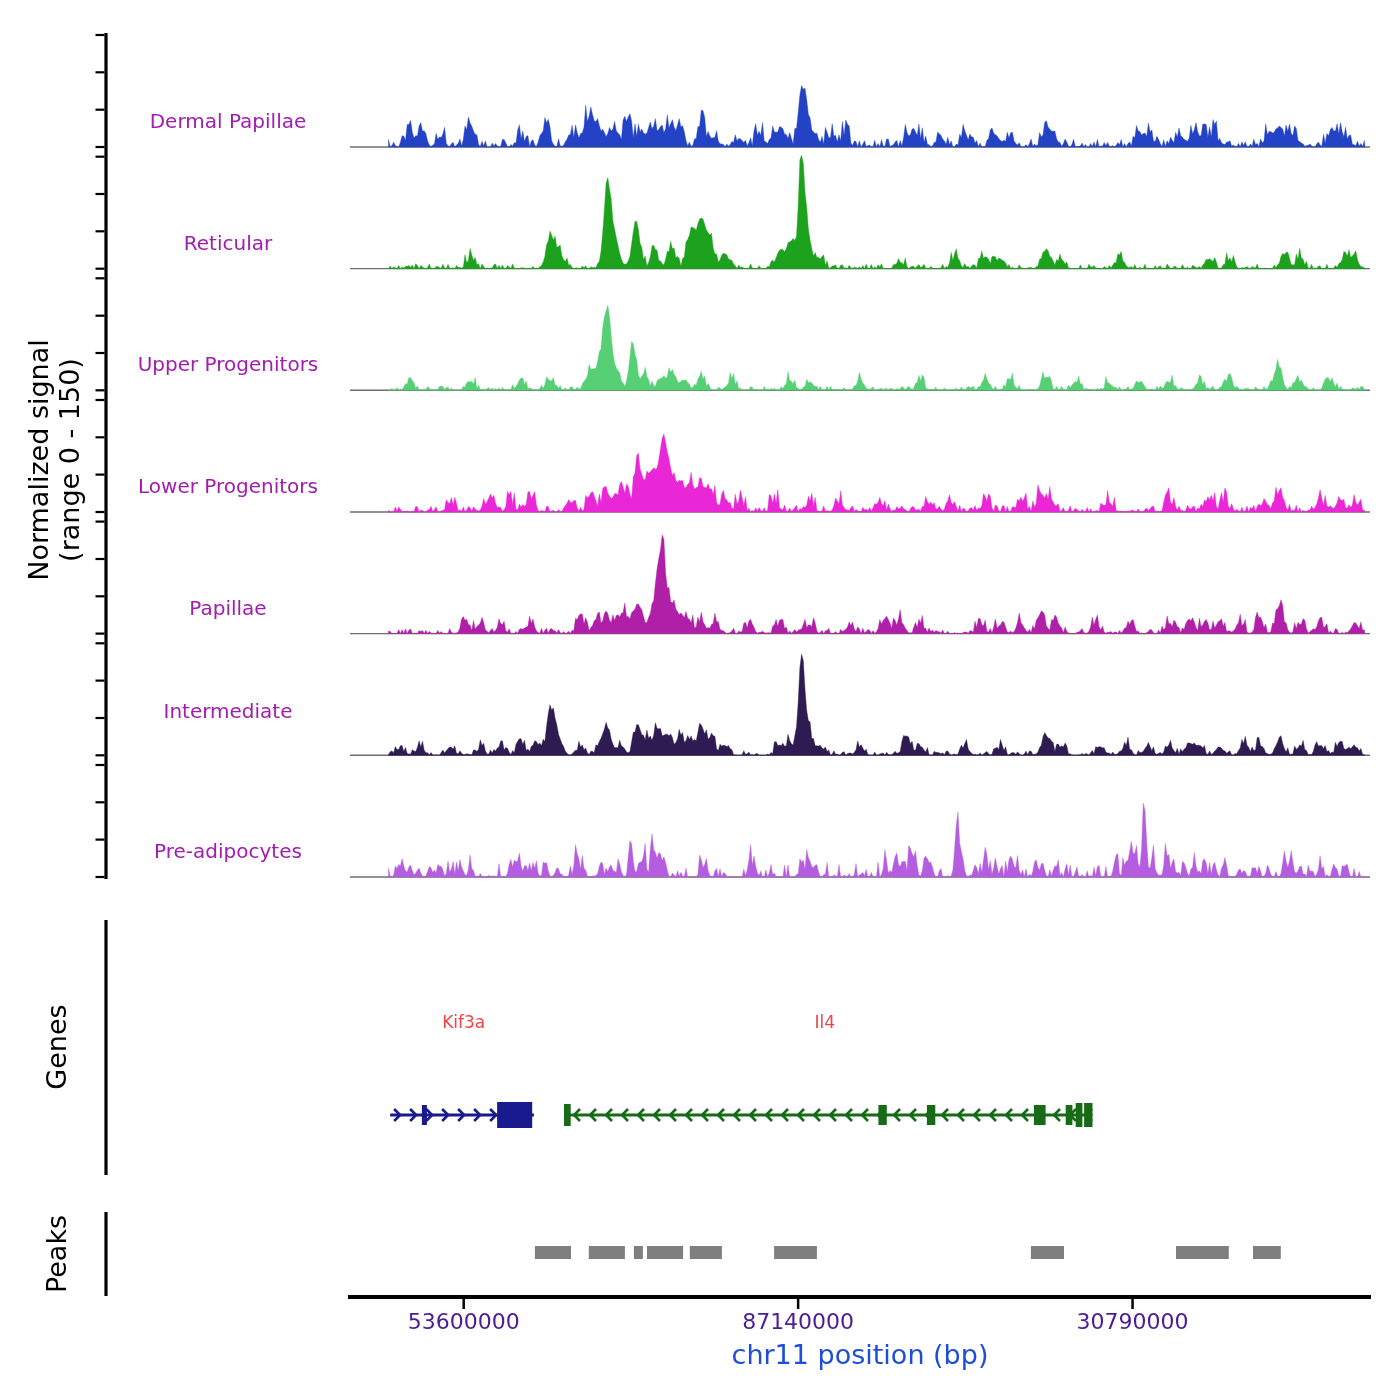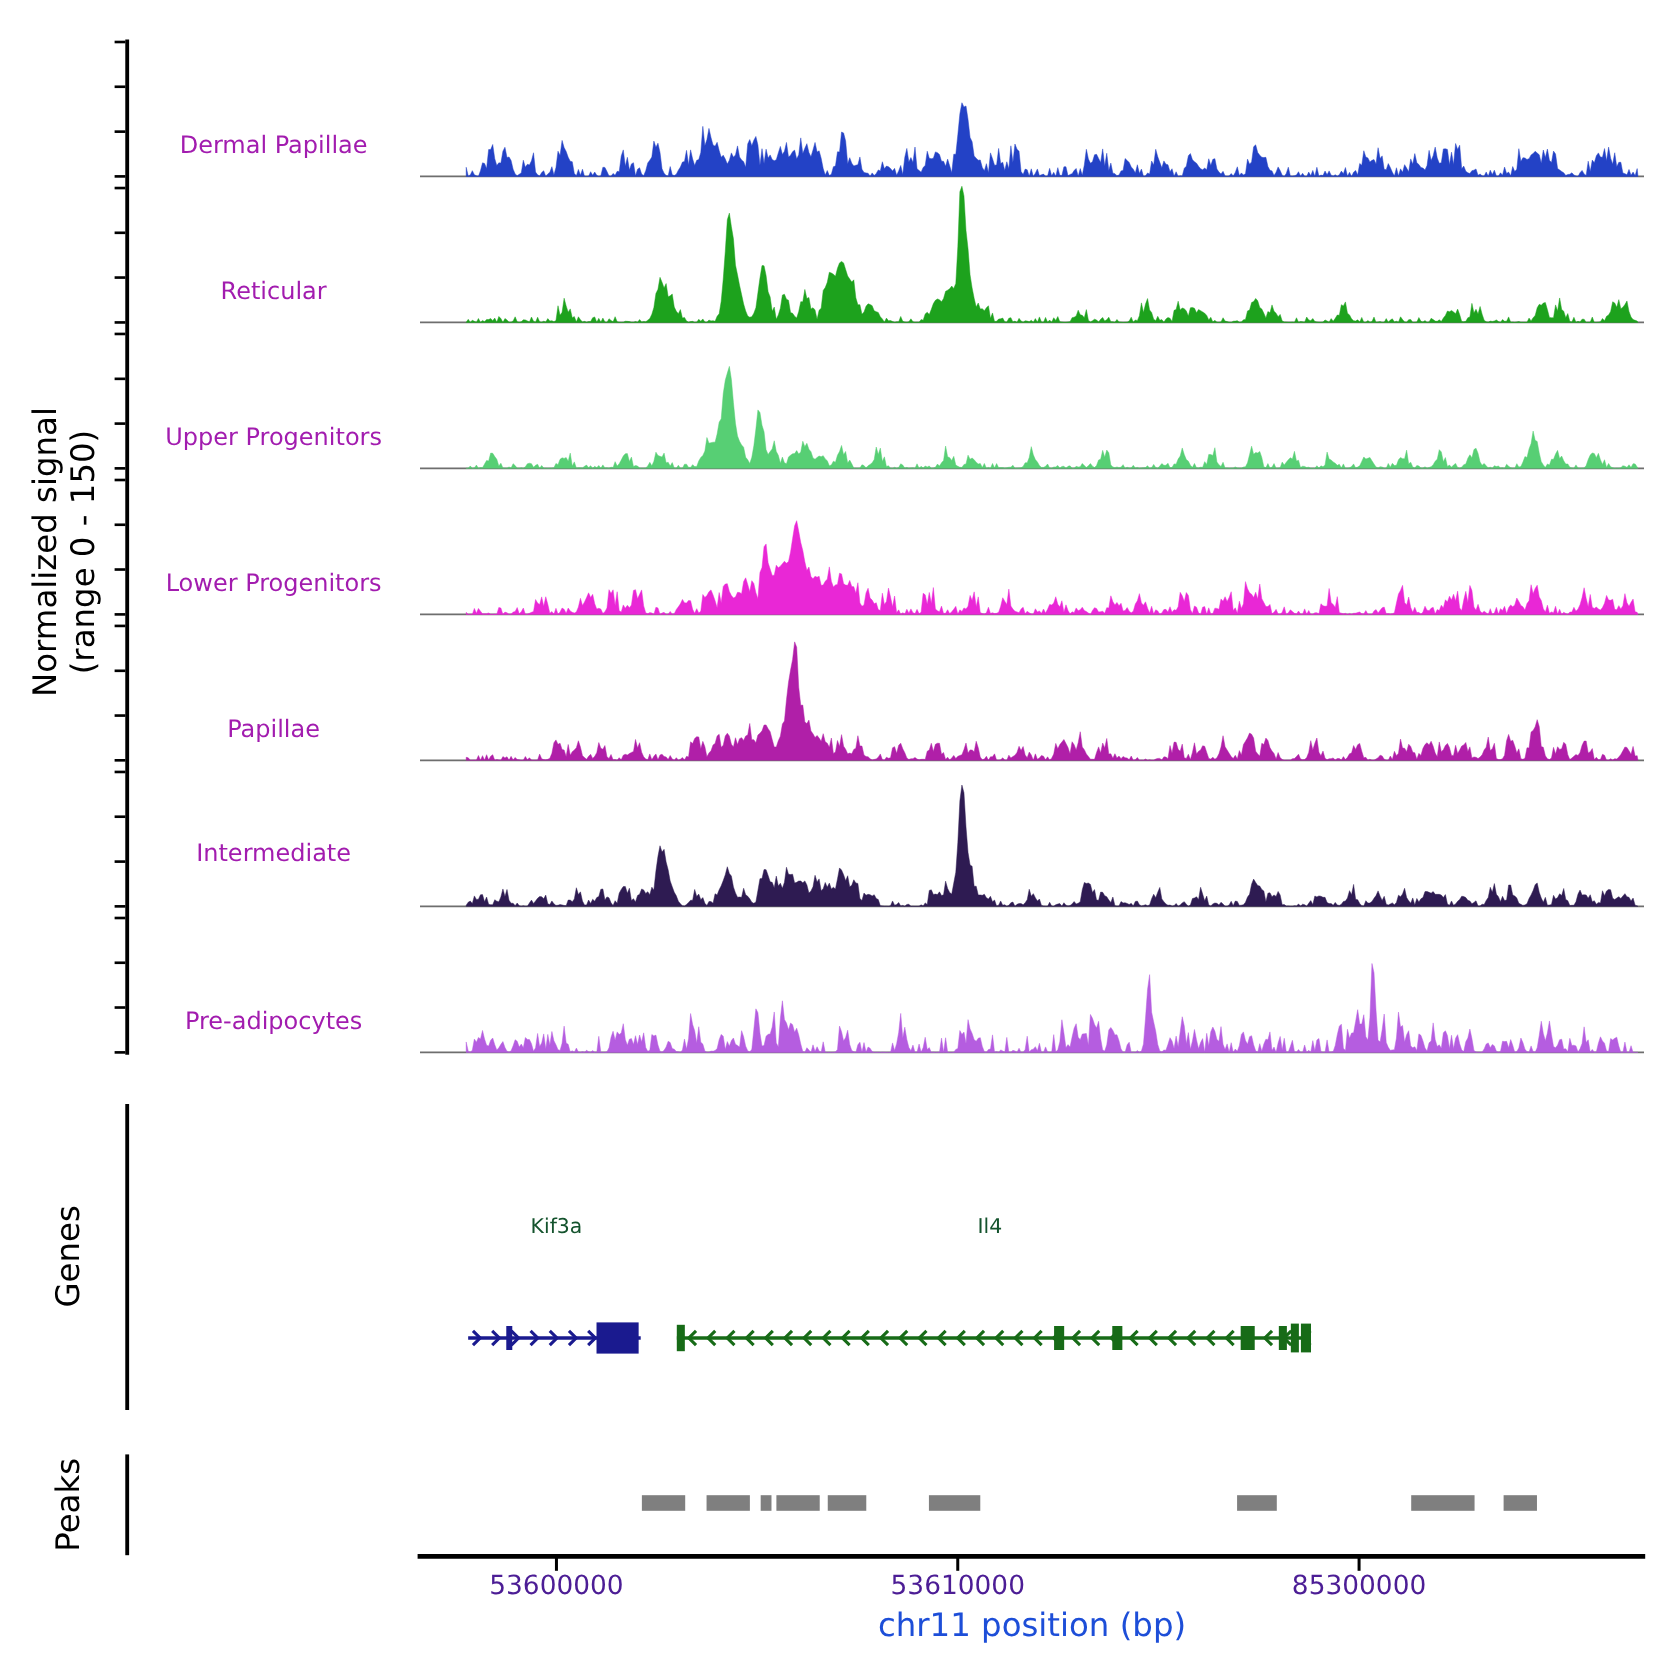--- a/index.html
+++ b/index.html
@@ -4,21 +4,21 @@
 <style>
   html,body{margin:0;padding:0;background:#fff;}
   body{width:1400px;height:1400px;position:relative;overflow:hidden;
        font-family:"DejaVu Sans","Liberation Sans",sans-serif;color:#000;}
   #chart{position:absolute;left:0;top:0;}
   .lbl{position:absolute;transform:translate(-50%,-50%);white-space:nowrap;line-height:1.15;}
   .track-label{font-size:20px;color:#a21caf;margin-top:29px;}
   .rot{transform:translate(-50%,-50%) rotate(-90deg);}
   .ylabel{font-size:27px;text-align:center;line-height:31px;}
   .side-label{font-size:27px;}
-  .gene-label{font-size:17px;color:#14532d;}
+  .gene-label{font-size:17px;color:#ef4444;}
   .xtick-label{font-size:22px;color:#4c1d95;}
   .xtitle{font-size:27px;color:#1d4ed8;}
 </style>
 </head>
 <body>
 
 <svg id="chart" width="1400" height="1400">
     <line x1="106" y1="33" x2="106" y2="879" stroke="#000" stroke-width="3.2"></line>
     <line x1="95.5" y1="147.0" x2="104.5" y2="147.0" stroke="#000" stroke-width="2.2"></line>
     <line x1="95.5" y1="109.7" x2="104.5" y2="109.7" stroke="#000" stroke-width="2.2"></line>
@@ -147,14 +147,14 @@
 <div class="lbl track-label" style="left: 228px; top: 92px;">Dermal Papillae</div>
 <div class="lbl track-label" style="left: 228px; top: 213.66px;">Reticular</div>
 <div class="lbl track-label" style="left: 228px; top: 335.32px;">Upper Progenitors</div>
 <div class="lbl track-label" style="left: 228px; top: 456.98px;">Lower Progenitors</div>
 <div class="lbl track-label" style="left: 228px; top: 578.64px;">Papillae</div>
 <div class="lbl track-label" style="left: 228px; top: 682px;">Intermediate</div>
 <div class="lbl track-label" style="left: 228px; top: 821.96px;">Pre-adipocytes</div>
 <div class="lbl gene-label" style="left: 463.705px; top: 1023px;">Kif3a</div>
 <div class="lbl gene-label" style="left: 824.885px; top: 1023px;">Il4</div>
 <div class="lbl xtick-label" style="left: 463.705px; top: 1322px;">53600000</div>
-<div class="lbl xtick-label" style="left: 798.131px; top: 1322px;">53610000</div>
-<div class="lbl xtick-label" style="left: 1132.56px; top: 1322px;">85300000</div>
+<div class="lbl xtick-label" style="left: 798.131px; top: 1322px;">87140000</div>
+<div class="lbl xtick-label" style="left: 1132.56px; top: 1322px;">30790000</div>
 
 </body></html>

